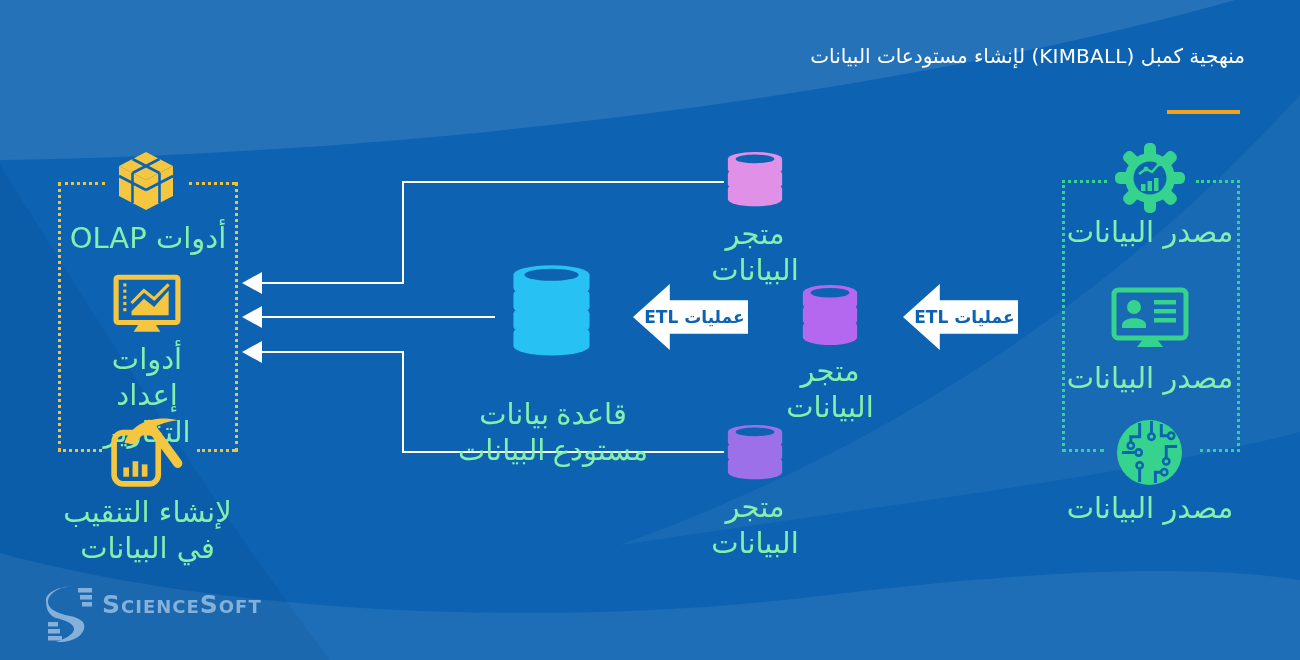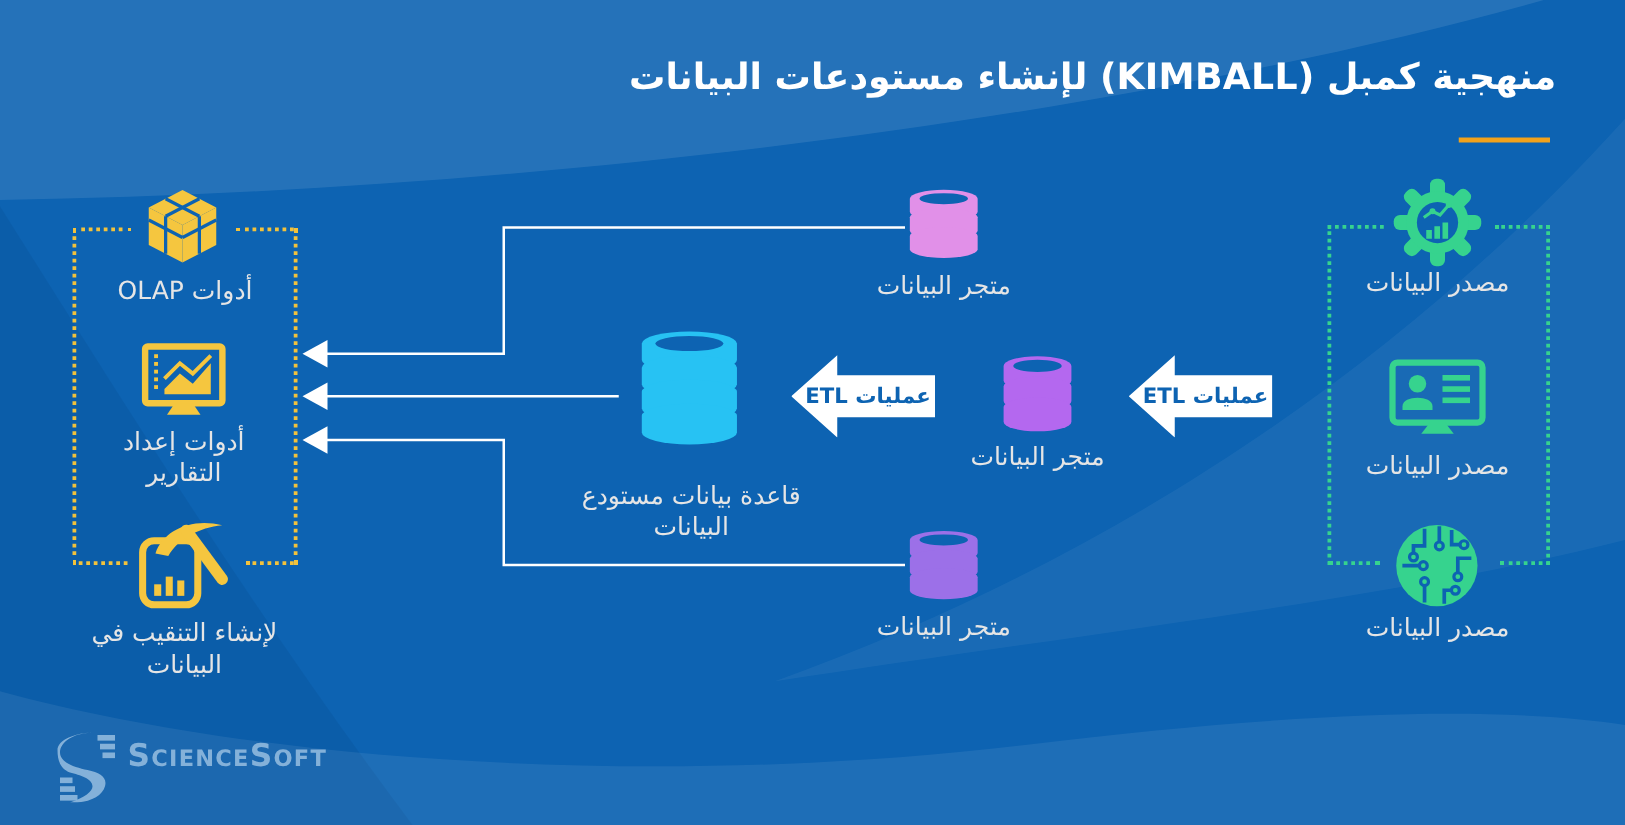--- a/index.html
+++ b/index.html
@@ -2,33 +2,33 @@
 <html lang="ar"><head>
 <meta charset="utf-8">
 <style>
   html,body{margin:0;padding:0;}
   body{width:1300px;height:660px;position:relative;overflow:hidden;
        background:#0d63b2;font-family:"DejaVu Sans",sans-serif;}
   .abs{position:absolute;}
   svg{display:block;}
 
   
-  .title{position:absolute;top:44px;right:55px;color:#fff;font-size:29px;
-         font-weight:bold;white-space:nowrap;direction:rtl;letter-spacing:.2px;}
+  .title{position:absolute;top:44px;right:55px;color:#fff;font-size:20px;
+         font-weight:normal;white-space:nowrap;direction:rtl;letter-spacing:.2px;}
   .title-underline{position:absolute;left:1167px;top:110px;width:73px;height:4px;
          background:#f2a21b;}
 
   
   .seg{position:absolute;}
   .seg.green-h{border-top:3px dotted #36d38e;height:0;}
   .seg.green-v{border-left:3px dotted #36d38e;width:0;}
   .seg.yellow-h{border-top:3px dotted #f2c23c;height:0;}
   .seg.yellow-v{border-left:3px dotted #f2c23c;width:0;}
 
-  .lbl{position:absolute;color:#e5e5e5;font-size:20px;text-align:center;
+  .lbl{position:absolute;color:#86efac;font-size:29px;text-align:center;
        direction:rtl;line-height:1.25;}
 
   
   .etl-arrow{position:absolute;width:115px;height:70px;background:#fff;
      -webkit-clip-path:polygon(0% 50%,32% 3%,32% 26%,100% 26%,100% 74%,32% 74%,32% 97%);
      clip-path:polygon(0% 50%,32% 3%,32% 26%,100% 26%,100% 74%,32% 74%,32% 97%);}
   .etl-label{position:absolute;left:32%;right:3%;top:50%;transform:translateY(-50%);
      text-align:center;color:#0d63b2;font-size:17px;font-weight:bold;
      direction:rtl;white-space:nowrap;margin-left:42px;}
 
@@ -166,21 +166,21 @@
 
 <svg class="abs" style="left:508px;top:264px;" width="87" height="100" viewBox="0 0 64 83" preserveAspectRatio="none">
   <g fill="#27c2f3">
     <path d="M4,9 A28 8 0 0 1 60,9 L60,20 A28 8 0 0 1 4,20 Z"></path>
     <path d="M4,25 A28 8 0 0 1 60,25 L60,36 A28 8 0 0 1 4,36 Z"></path>
     <path d="M4,41 A28 8 0 0 1 60,41 L60,52 A28 8 0 0 1 4,52 Z"></path>
     <path d="M4,57 A28 8 0 0 1 60,57 L60,68 A28 8 0 0 1 4,68 Z"></path>
   </g>
   <ellipse cx="32" cy="9" rx="20" ry="5" fill="#0d63b2"></ellipse>
 </svg>
-<div class="lbl" style="left:443px;top:384px;width:220px;">قاعدة بيانات مستودع البيانات</div>
+<div class="lbl" style="left:443px;top:396px;width:220px;font-family:Liberation Serif, serif;">قاعدة بيانات مستودع البيانات</div>
 
 <div>
   <div class="seg yellow-v" style="left:58px;top:182px;height:270px;"></div>
   <div class="seg yellow-v" style="left:235px;top:182px;height:270px;"></div>
   <div class="seg yellow-h" style="left:58px;top:182px;width:47px;"></div>
   <div class="seg yellow-h" style="left:189px;top:182px;width:46px;"></div>
   <div class="seg yellow-h" style="left:58px;top:449px;width:44px;"></div>
   <div class="seg yellow-h" style="left:197px;top:449px;width:38px;"></div>
 </div>
 

